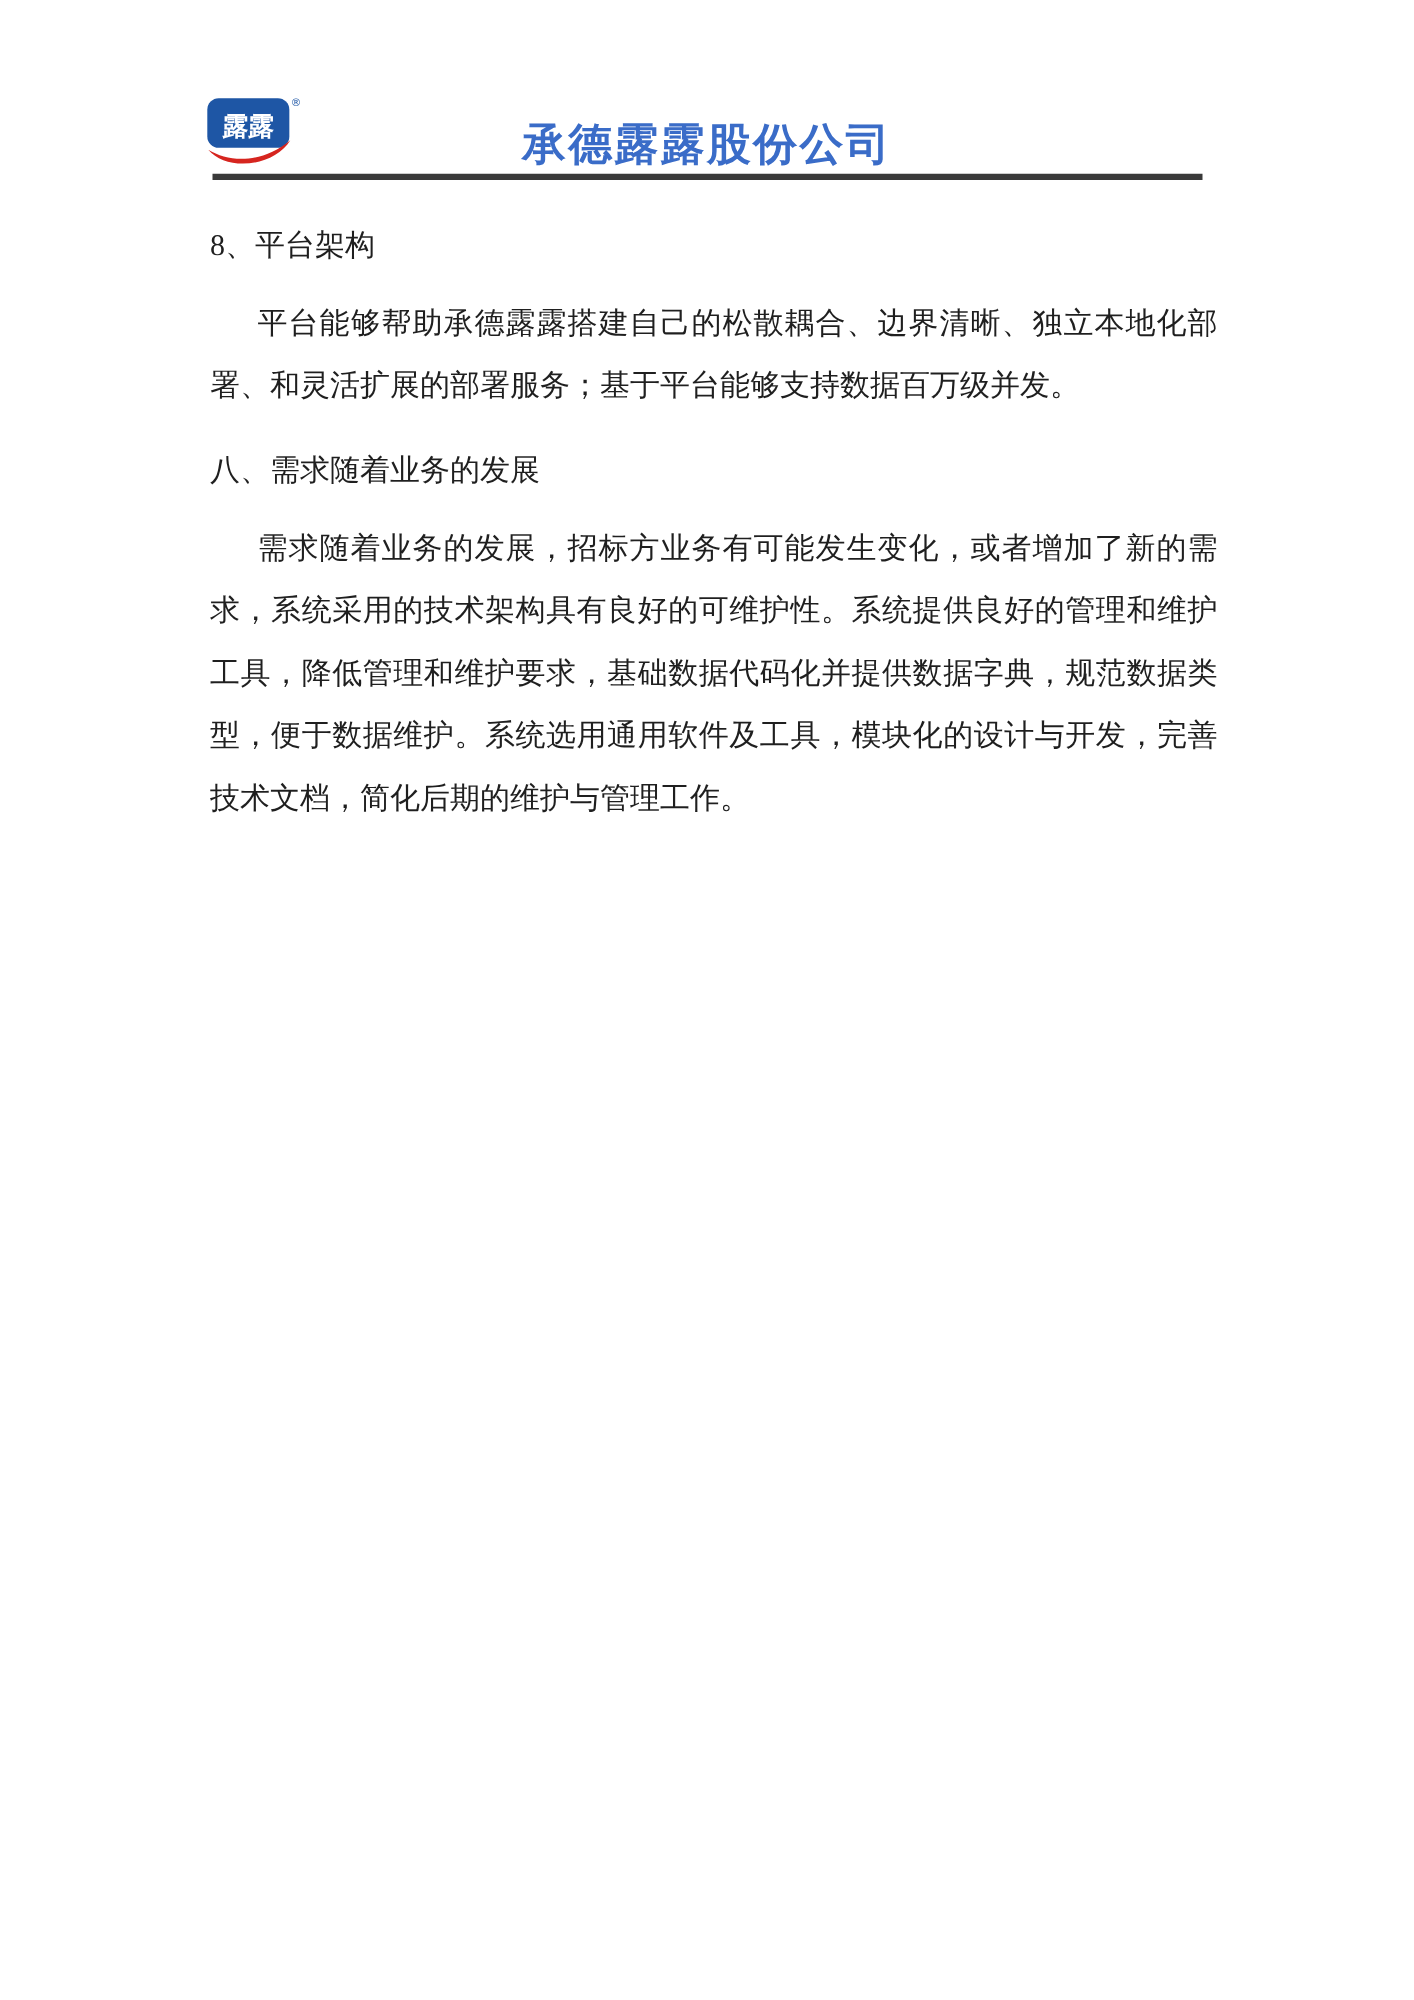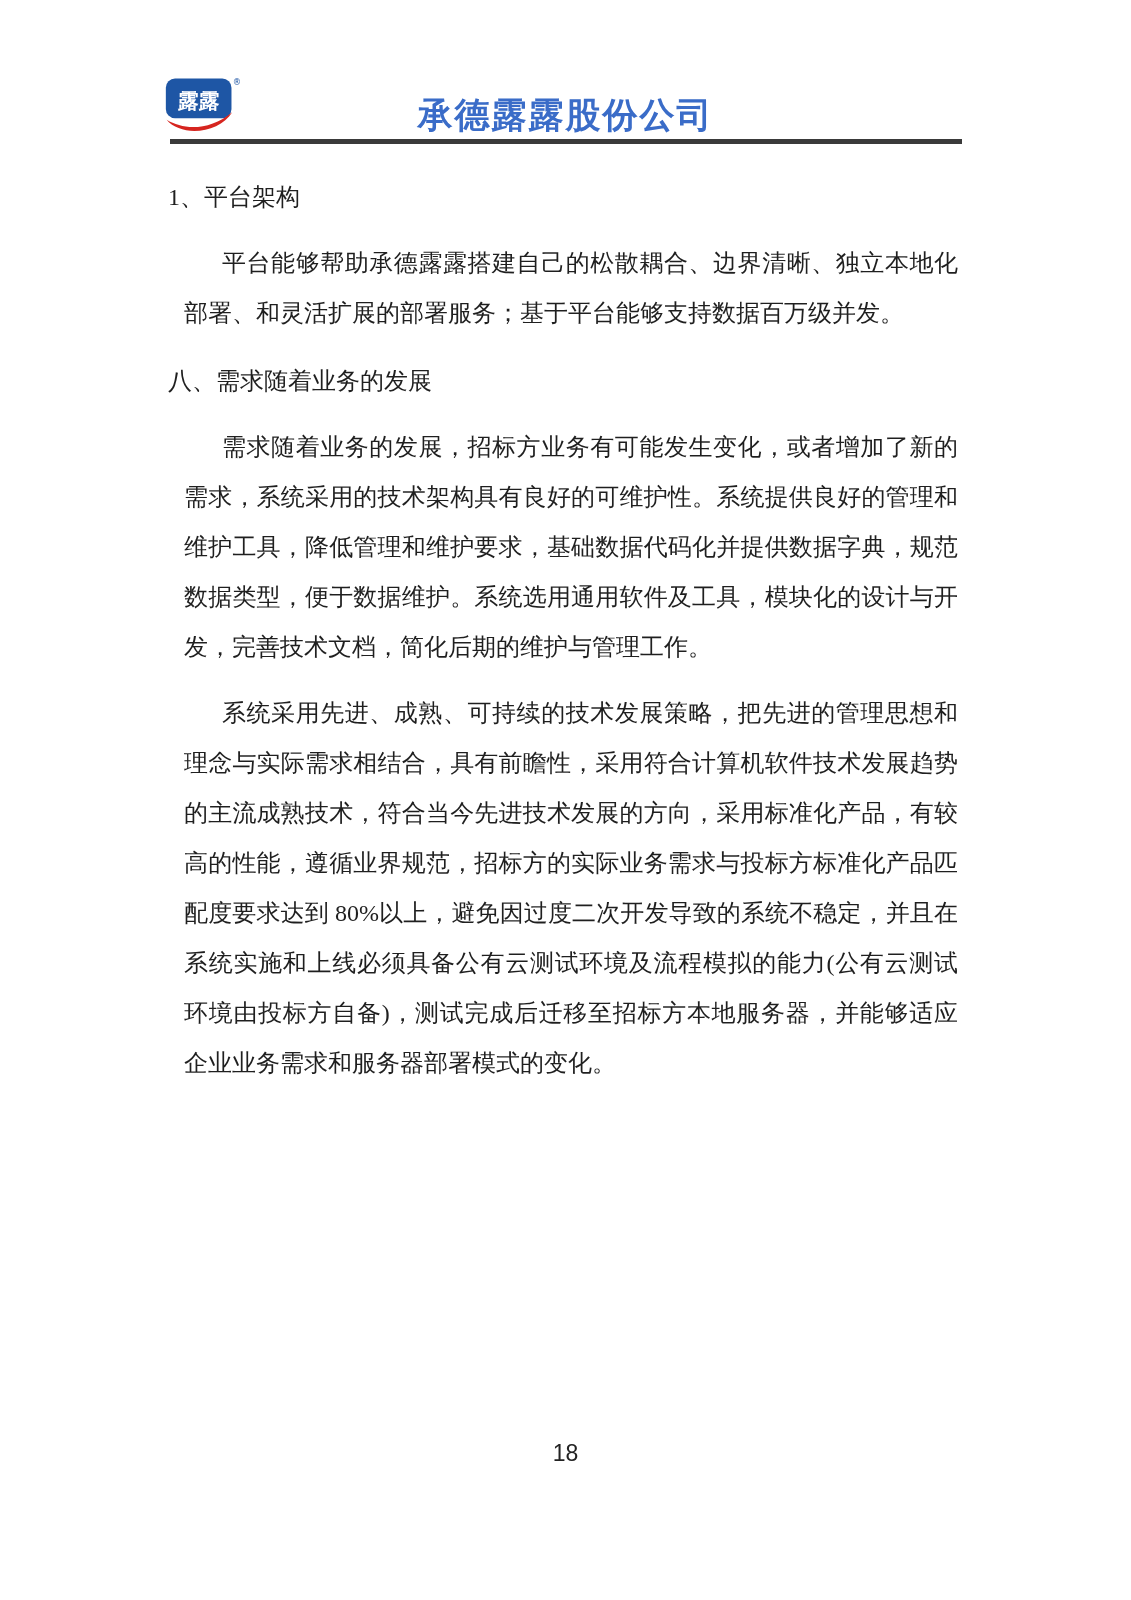--- a/index.html
+++ b/index.html
@@ -70,21 +70,21 @@
   }
   .doc-heading {
     font-size: 24px;
     font-weight: normal;
     line-height: 50px;
     margin: 18px 0 12px 0;
     text-align: left;
   }
   .doc-heading:first-child { margin-top: 12px; }
   .doc-para {
-    margin: 16px;
+    margin: 0;
     text-indent: 38px;
   }
 
   
   .page-footer {
     position: absolute;
     left: 0;
     top: 1440px;
     width: 100%;
     text-align: center;
@@ -106,24 +106,20 @@
       <text class="logo-text" x="45" y="45">露露</text>
       <text class="logo-reg" x="95" y="14">®</text>
       <path class="logo-swoosh" d="M3 60 C 26 74 60 74 89 50 C 72 78 22 83 3 60 Z"></path>
     </svg>
     <div class="company-name">承德露露股份公司</div>
     <div class="header-rule"></div>
   </header>
 
   <main class="doc-body" id="sections">
 
-      <h2 class="doc-heading">1、平台架构</h2>
+      <h2 class="doc-heading">8、平台架构</h2>
       <p class="doc-para">平台能够帮助承德露露搭建自己的松散耦合、边界清晰、独立本地化部署、和灵活扩展的部署服务；基于平台能够支持数据百万级并发。</p>
       <h2 class="doc-heading">八、需求随着业务的发展</h2>
       <p class="doc-para">需求随着业务的发展，招标方业务有可能发生变化，或者增加了新的需求，系统采用的技术架构具有良好的可维护性。系统提供良好的管理和维护工具，降低管理和维护要求，基础数据代码化并提供数据字典，规范数据类型，便于数据维护。系统选用通用软件及工具，模块化的设计与开发，完善技术文档，简化后期的维护与管理工作。</p>
-      <p class="doc-para">系统采用先进、成熟、可持续的技术发展策略，把先进的管理思想和理念与实际需求相结合，具有前瞻性，采用符合计算机软件技术发展趋势的主流成熟技术，符合当今先进技术发展的方向，采用标准化产品，有较高的性能，遵循业界规范，招标方的实际业务需求与投标方标准化产品匹配度要求达到 80%以上，避免因过度二次开发导致的系统不稳定，并且在系统实施和上线必须具备公有云测试环境及流程模拟的能力(公有云测试环境由投标方自备)，测试完成后迁移至招标方本地服务器，并能够适应企业业务需求和服务器部署模式的变化。</p>
     </main>
 
-  <footer class="page-footer">
-    <span class="page-number">18</span>
-  </footer>
 
 </div>
 
 </body></html>

